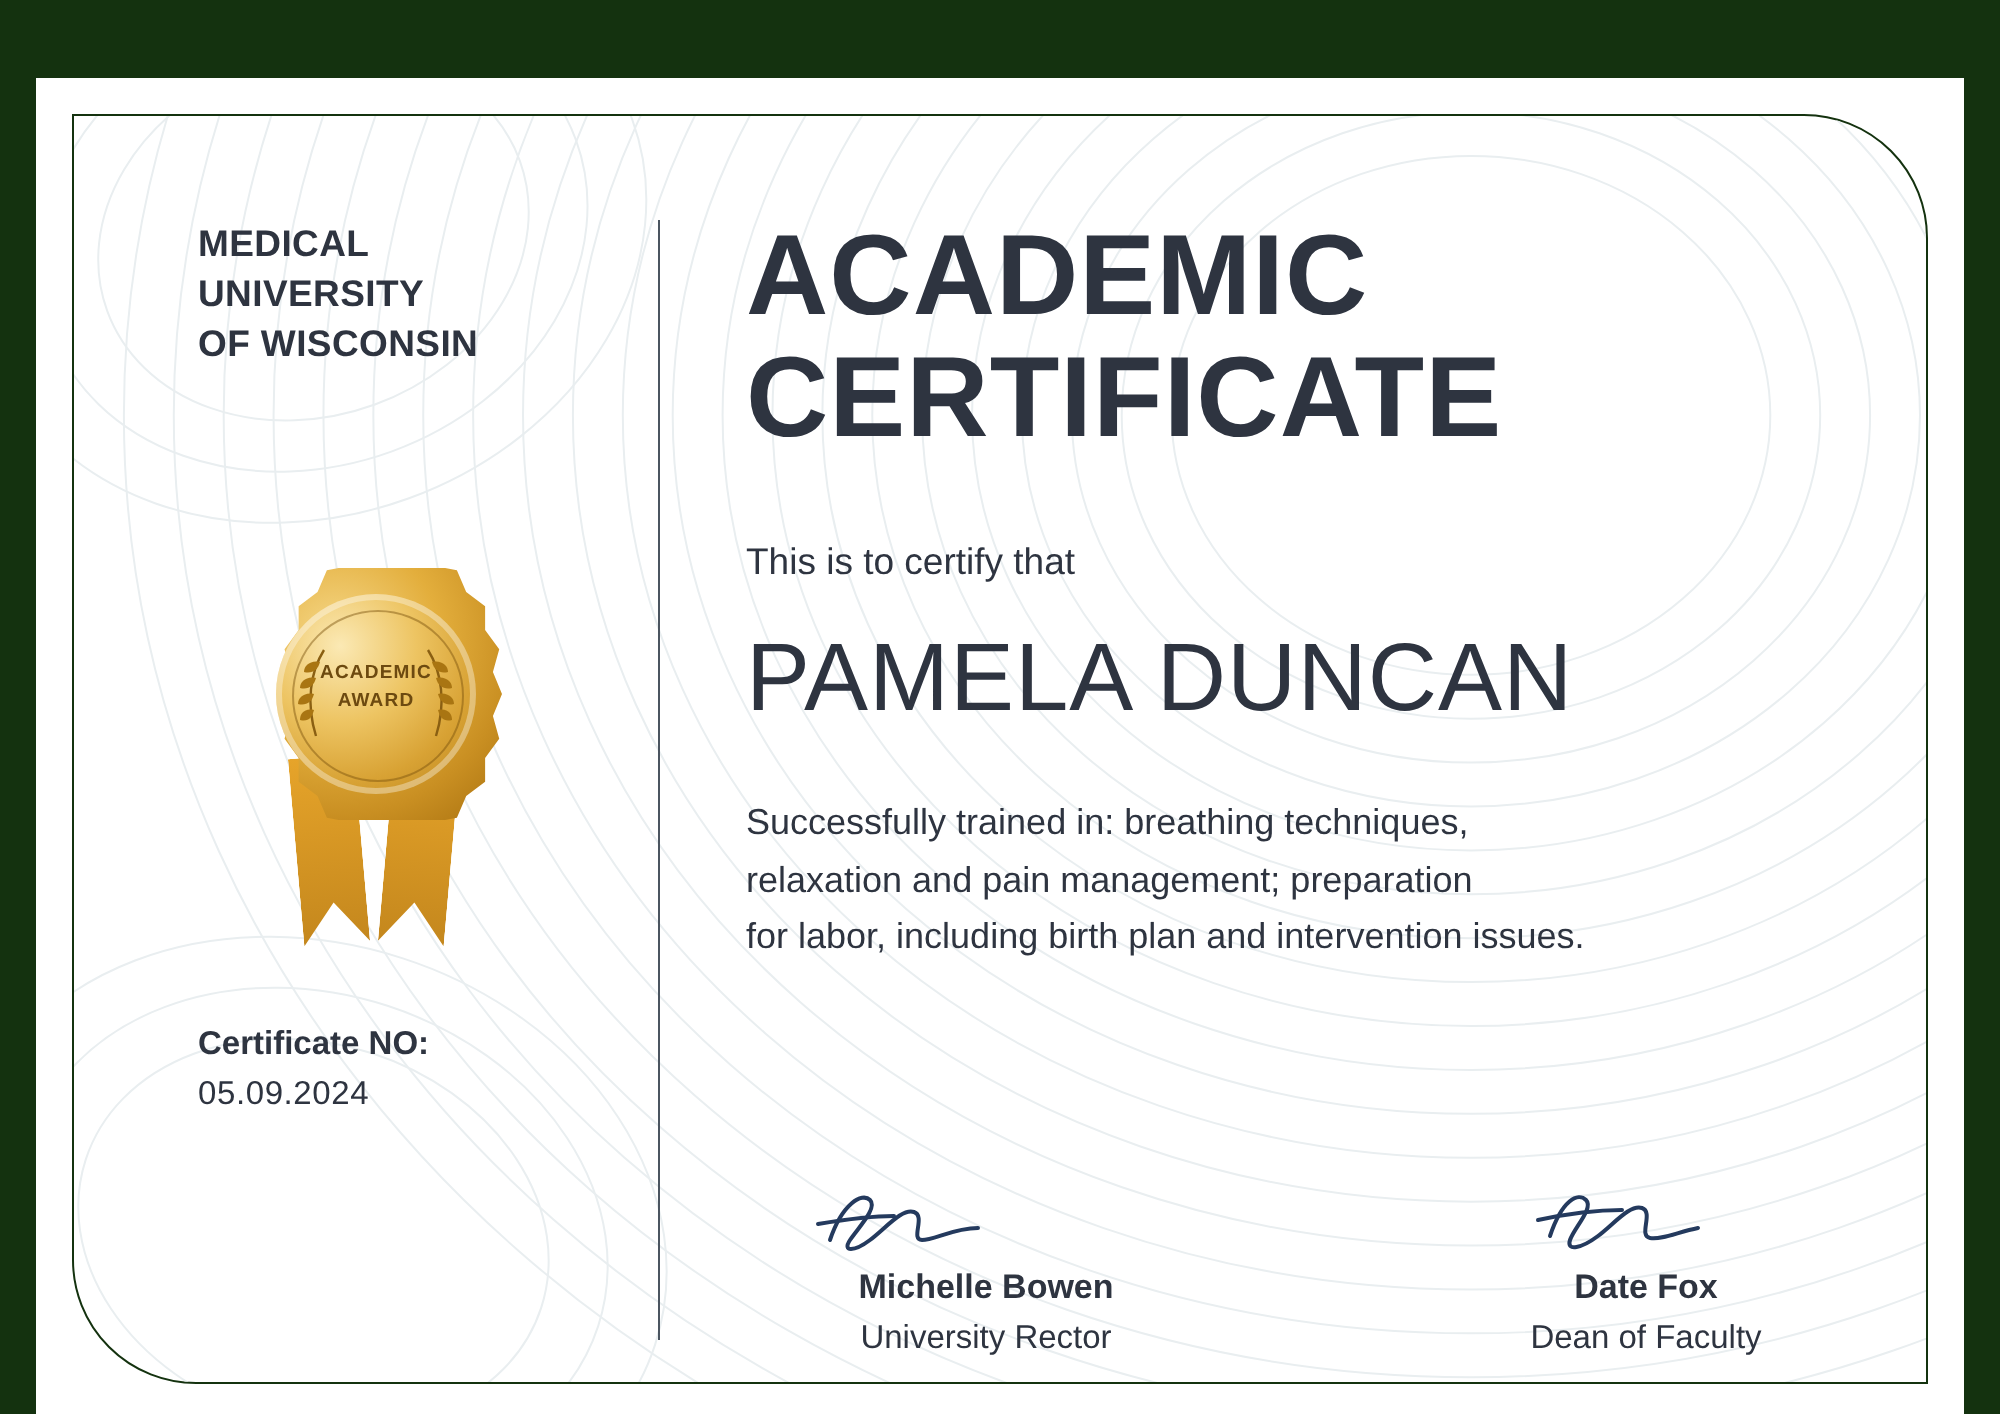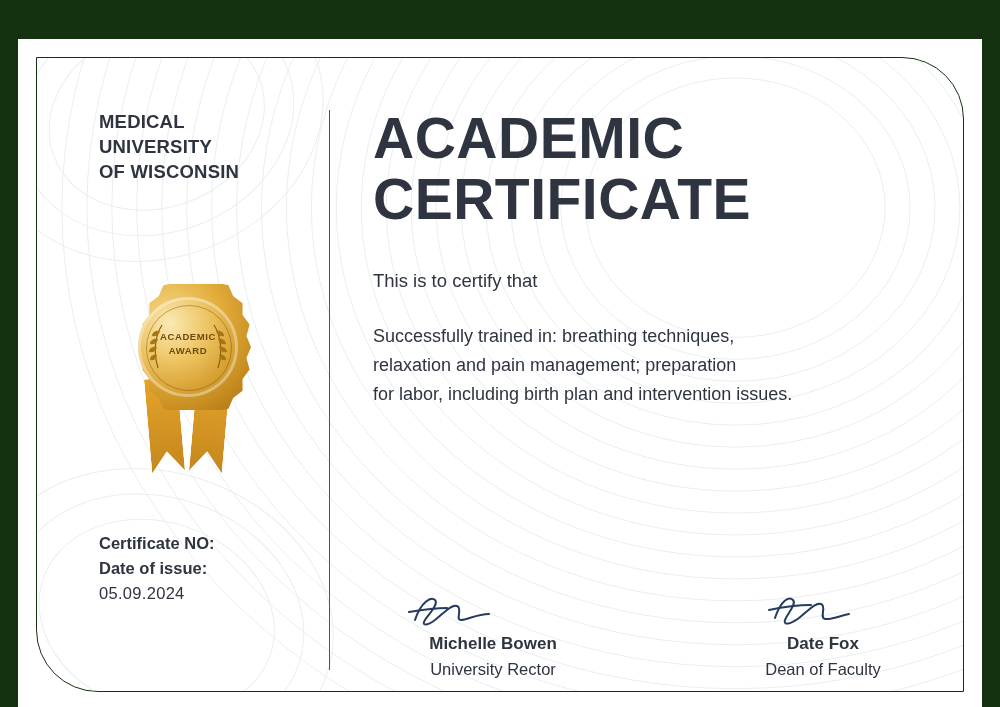--- a/index.html
+++ b/index.html
@@ -170,21 +170,21 @@
     top: 38px;
     width: 20px;
     height: 50px;
   }
   .laurel.left { left: 22px; }
   .laurel.right { right: 22px; }
 
   .cert-meta {
     position: absolute;
     left: 0;
-    top: 424px;
+    top: 403px;
     width: 240px;
   }
   .meta-label {
     font-size: 16.5px;
     font-weight: bold;
     color: #2e3440;
     margin: 0 0 6px 0;
   }
   .meta-value {
     font-size: 16.5px;
@@ -344,31 +344,31 @@
                   <path d="M10 33 C15 32 17 35 17 38 C13 39 11 37 10 33Z" fill="#a97512" stroke="none"></path>
                 </g>
               </svg>
               <div class="seal-text">ACADEMIC
 AWARD</div>
             </div>
           </div>
 
           <div class="cert-meta">
             <p class="meta-label">Certificate NO:</p>
-            <p class="meta-label">Date of issue:</p>
             <p class="meta-value">05.09.2024</p>
           </div>
         </div>
 
         <div class="divider"></div>
 
         <div class="right-col">
           <h1 class="cert-title">ACADEMIC
 CERTIFICATE</h1>
           <p class="certify-line">This is to certify that</p>
+          <p class="recipient">PAMELA DUNCAN</p>
           <p class="description">Successfully trained in: breathing techniques,
 relaxation and pain management; preparation
 for labor, including birth plan and intervention issues.</p>
         </div>
 
         <div class="signatures">
           <div class="sig-block">
             <svg class="sig-mark" viewBox="0 0 240 42">
               <g fill="none" stroke="#243a5e" stroke-width="2" stroke-linecap="round">
                 <path d="M42 30 C48 12 58 6 62 10 C66 14 56 24 52 30 C48 36 54 36 62 30 C70 24 78 14 84 16 C90 18 82 30 88 30 C94 30 104 24 116 24"></path>

